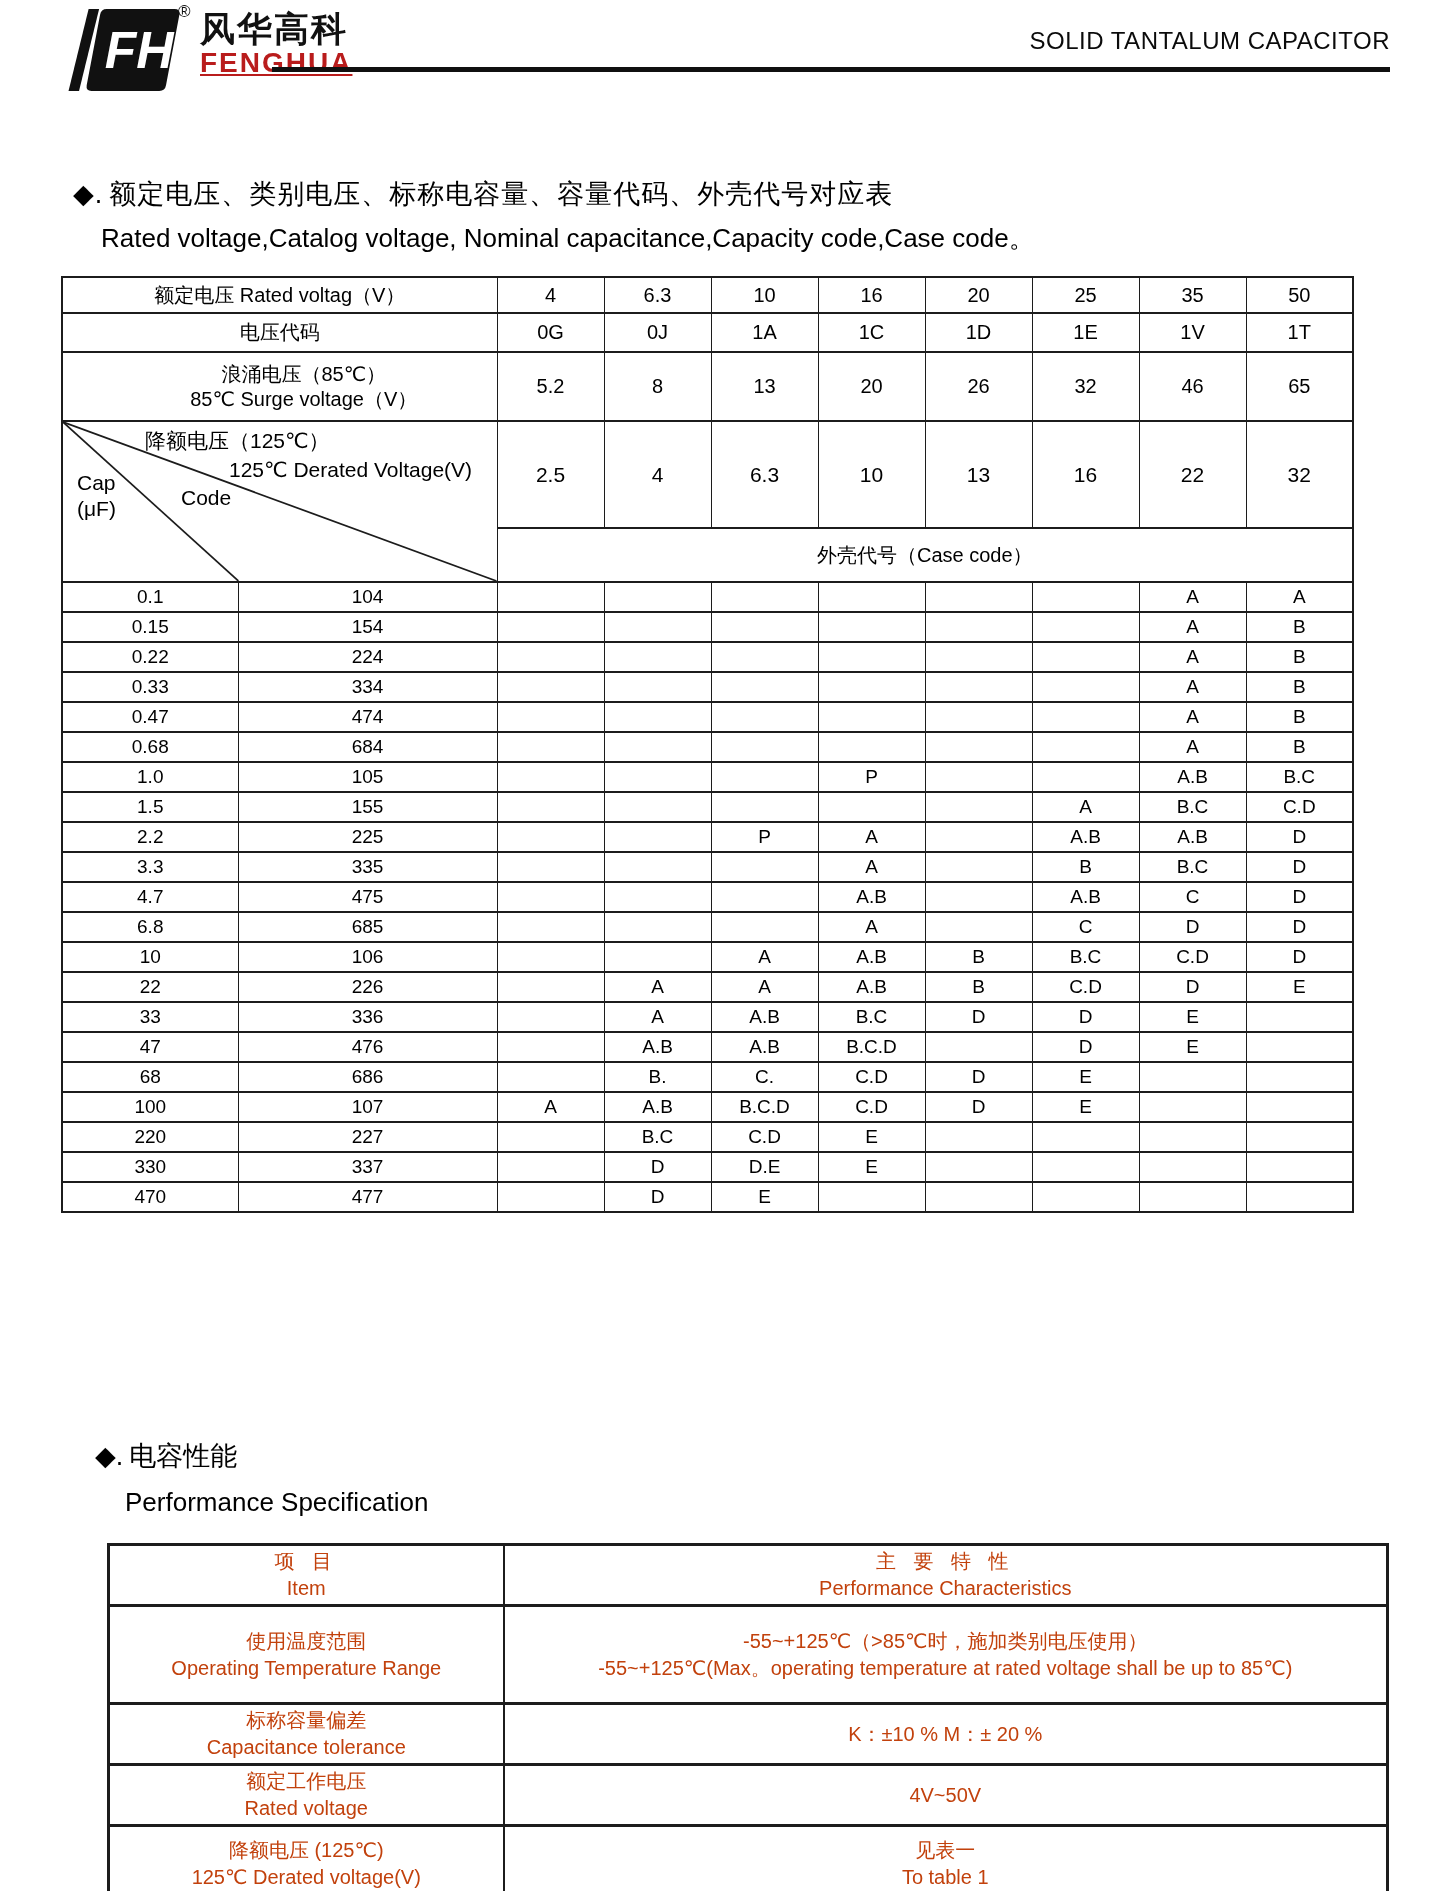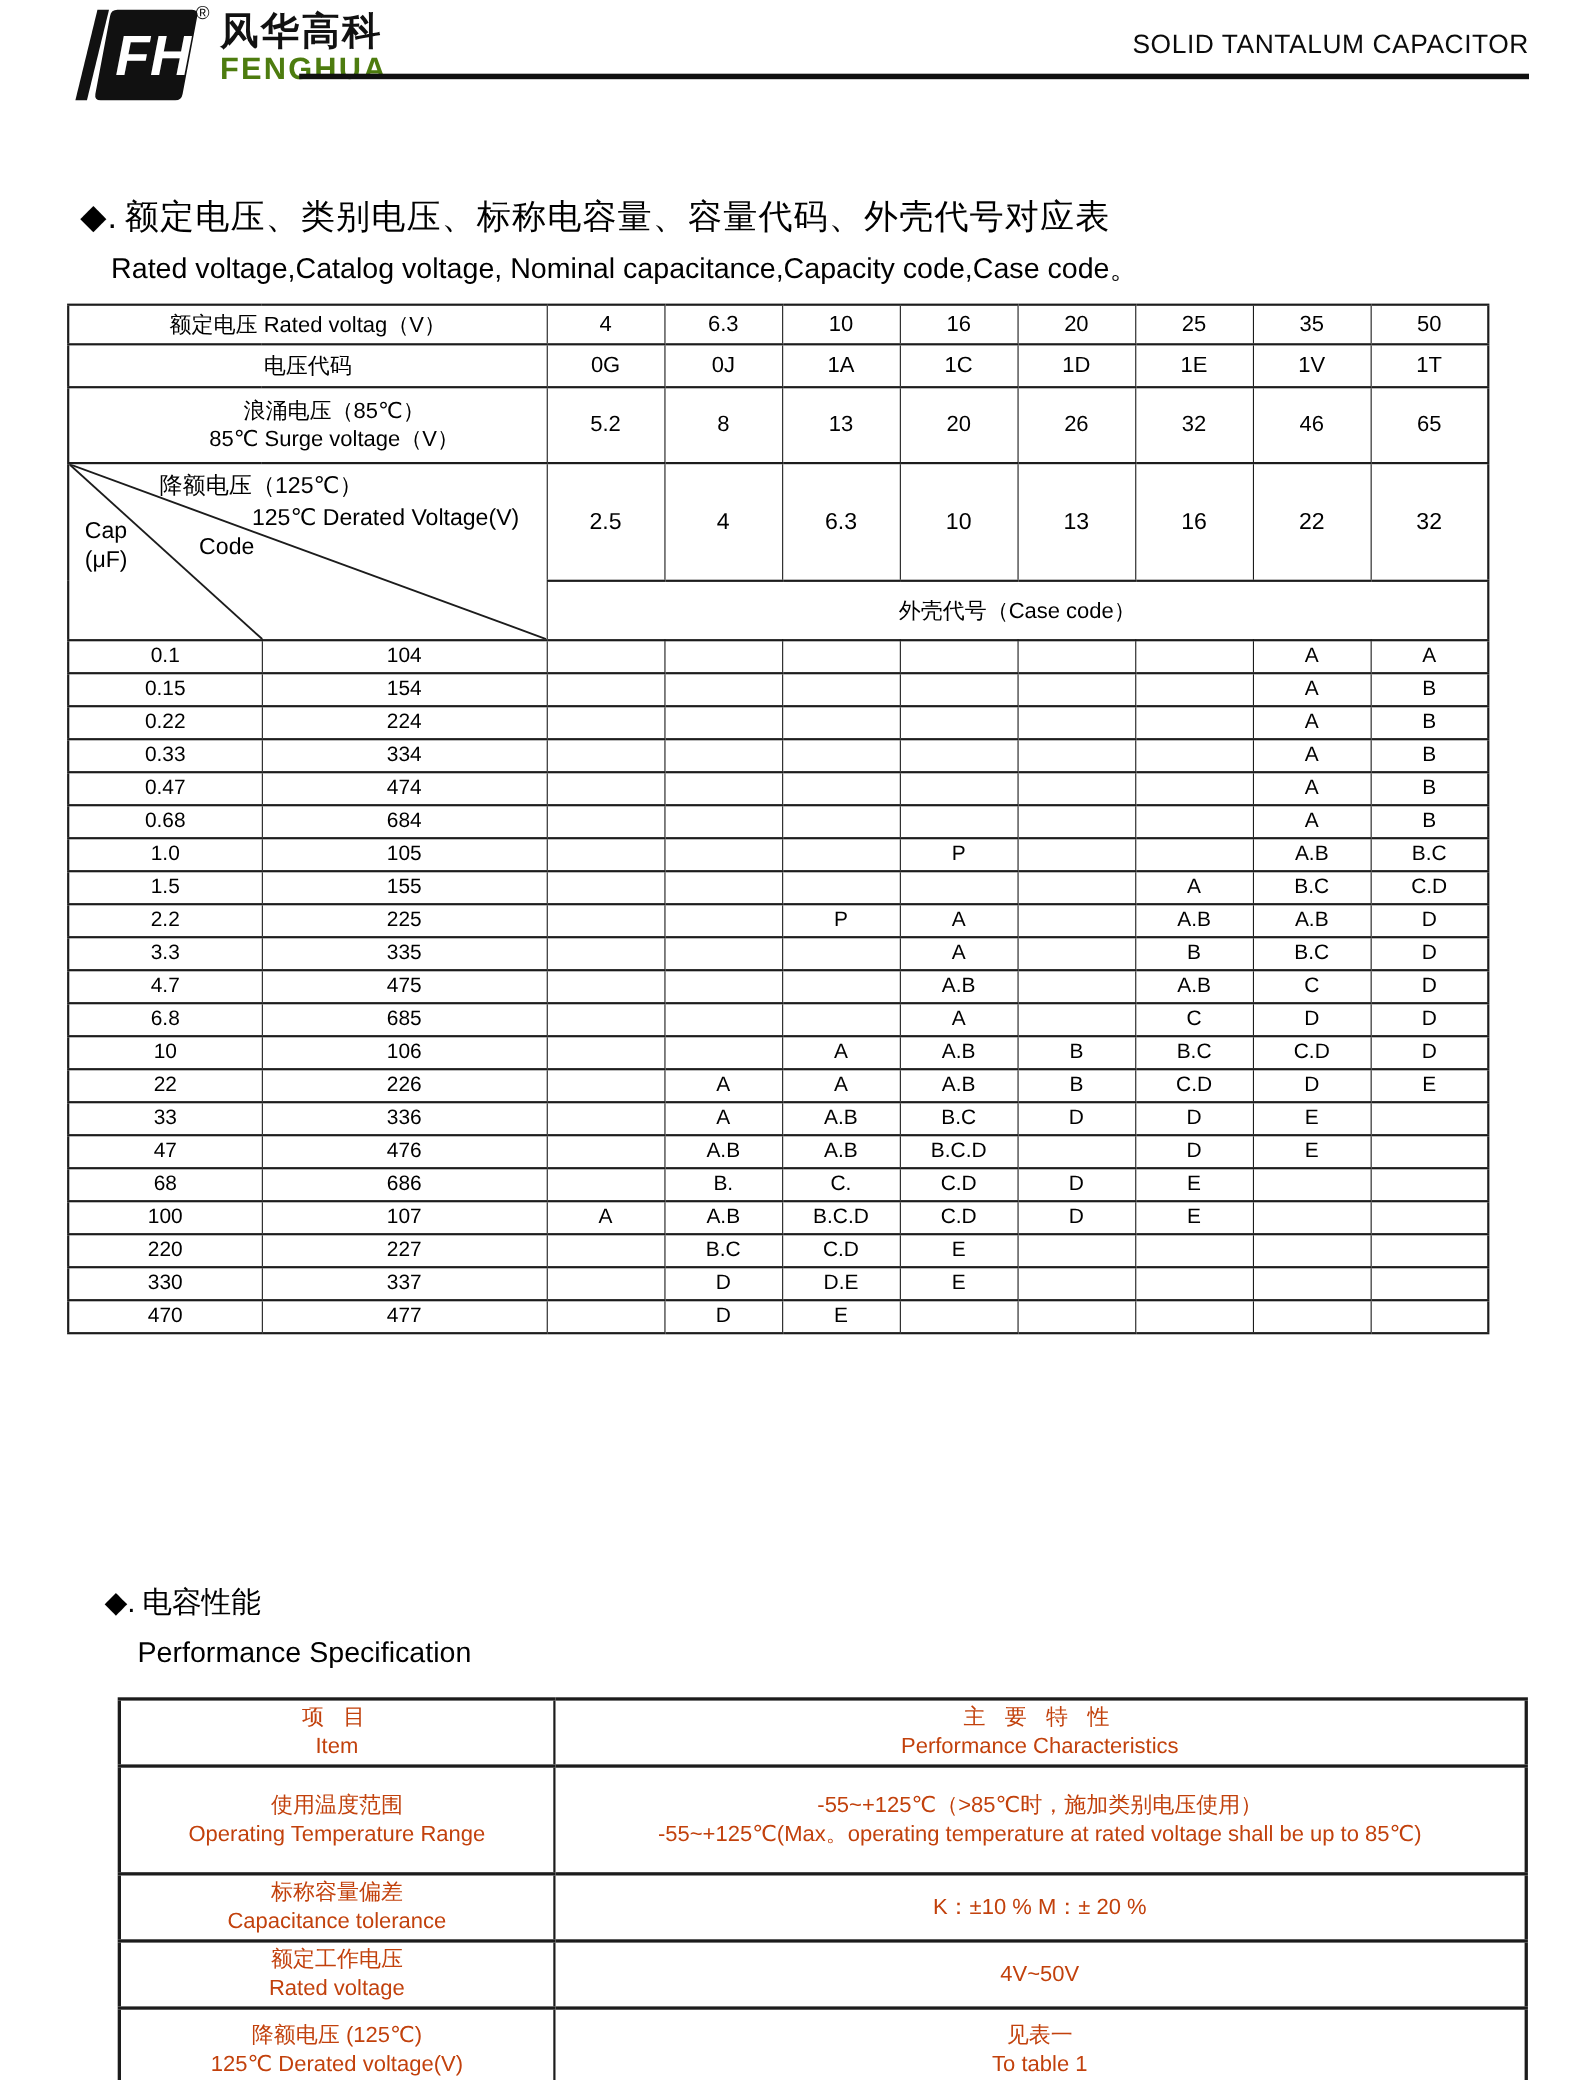--- a/index.html
+++ b/index.html
@@ -7,27 +7,27 @@
   .page {
     position:relative; width:1443px; height:1891px; background:#fff;
     font-family:"Liberation Sans","DejaVu Sans",sans-serif; color:#000; overflow:hidden;
   }
 
   
   .emblem { position:absolute; left:60px; top:7px; }
   .reg { position:absolute; left:178px; top:2px; font-size:17px; color:#111; }
   .logo-names { position:absolute; left:200px; top:10px; }
   .logo-cn { font-size:35px; font-weight:bold; letter-spacing:2px; color:#111; line-height:38px; }
-  .logo-en { font-size:28px; font-weight:600; letter-spacing:2px; color:#4d7c0f; line-height:29px; }
+  .logo-en { font-size:28px; font-weight:600; letter-spacing:2px; color:#b91c1c; line-height:29px;text-decoration:underline; }
   .doc-title { position:absolute; top:27px; right:53px; font-size:24px; font-weight:normal; letter-spacing:0.5px; color:#0b0b0b; }
   .hdr-rule { position:absolute; left:272px; top:67px; width:1118px; height:5px; background:#101010; }
 
   
   .s1 { position:absolute; left:73px; top:176px; }
-  .s1-cn { font-size:31px; font-weight:500; letter-spacing:1px; }
+  .s1-cn { font-size:27px; font-weight:500; letter-spacing:1px; }
   .s1-en { font-size:26px; margin-left:28px; margin-top:9px; }
   .bullet { margin-right:6px; }
   .s2 { position:absolute; left:95px; top:1438px; }
   .s2-cn { font-size:27px; font-weight:500; }
   .s2-en { font-size:26px; margin-left:30px; margin-top:13px; }
 
   
   .t1 { position:absolute; left:61px; top:276px; width:1291px; border-collapse:collapse; table-layout:fixed; border:2px solid #1c1c1c; }
   .t1 td {
     border:1px solid #1c1c1c; border-top-width:2px; border-bottom-width:2px;

